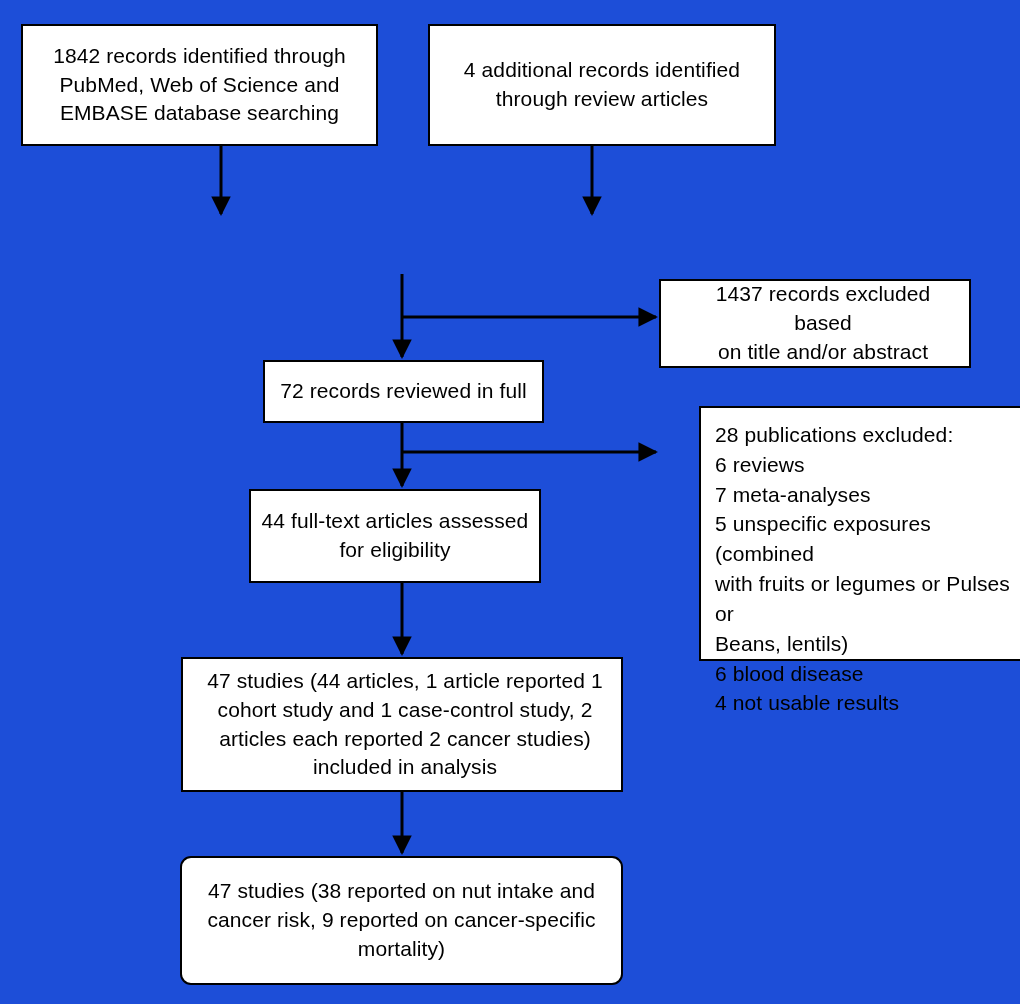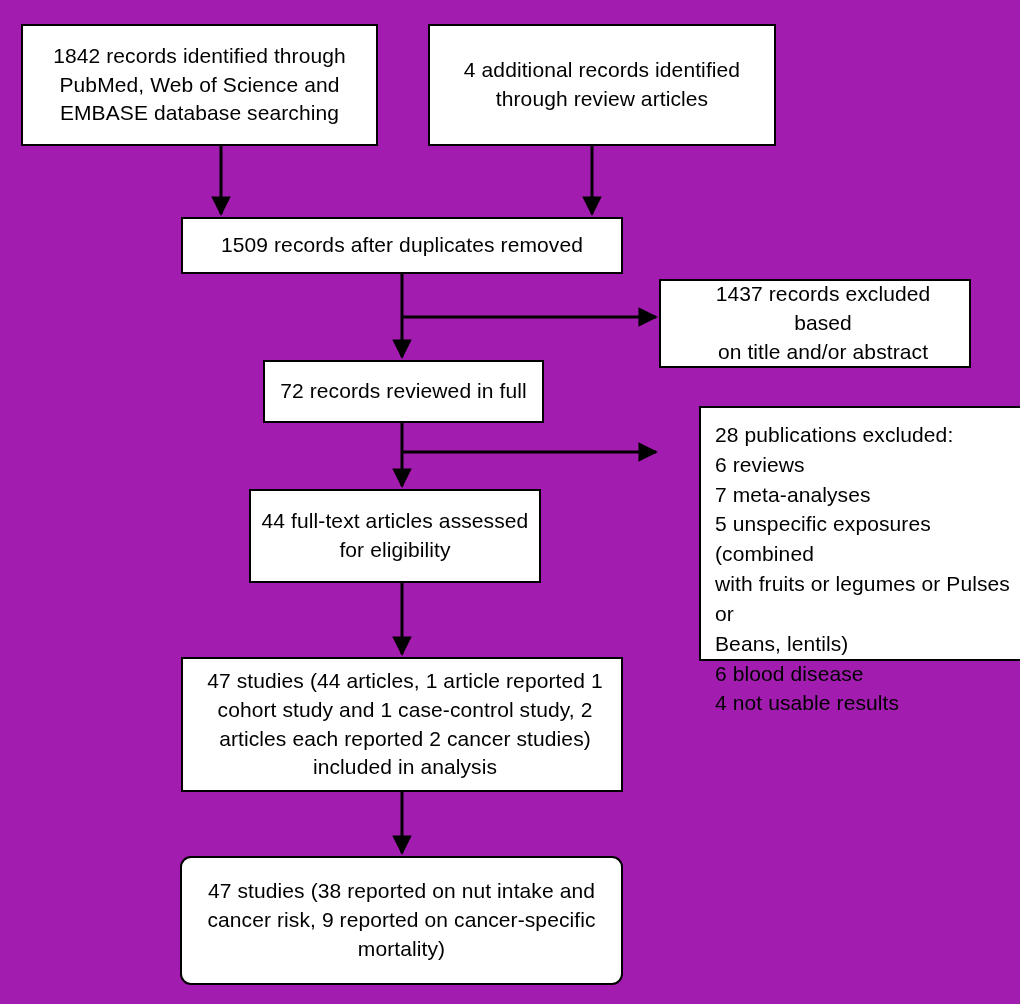--- a/index.html
+++ b/index.html
@@ -9,21 +9,21 @@
     background: #ffffff;
   }
   body {
     font-family: "Liberation Sans", sans-serif;
     color: #000000;
   }
   #diagram {
     position: relative;
     width: 1020px;
     height: 1004px;
-    background: #a21caf;
+    background: #1d4ed8;
     overflow: hidden;
   }
   #connectors {
     position: absolute;
     left: 0;
     top: 0;
     width: 1020px;
     height: 1004px;
     pointer-events: none;
   }
@@ -100,23 +100,20 @@
     <span class="txt">1842 records identified through
 PubMed, Web of Science and
 EMBASE database searching</span>
   </div>
 
   <div class="node" id="node-identified-rev">
     <span class="txt">4 additional records identified
 through review articles</span>
   </div>
 
-  <div class="node" id="node-duplicates">
-    <span class="txt">1509 records after duplicates removed</span>
-  </div>
 
   <div class="node" id="node-excluded-title">
     <span class="txt">1437 records excluded based
 on title and/or abstract</span>
   </div>
 
   <div class="node" id="node-reviewed-full">
     <span class="txt">72 records reviewed in full</span>
   </div>
 

